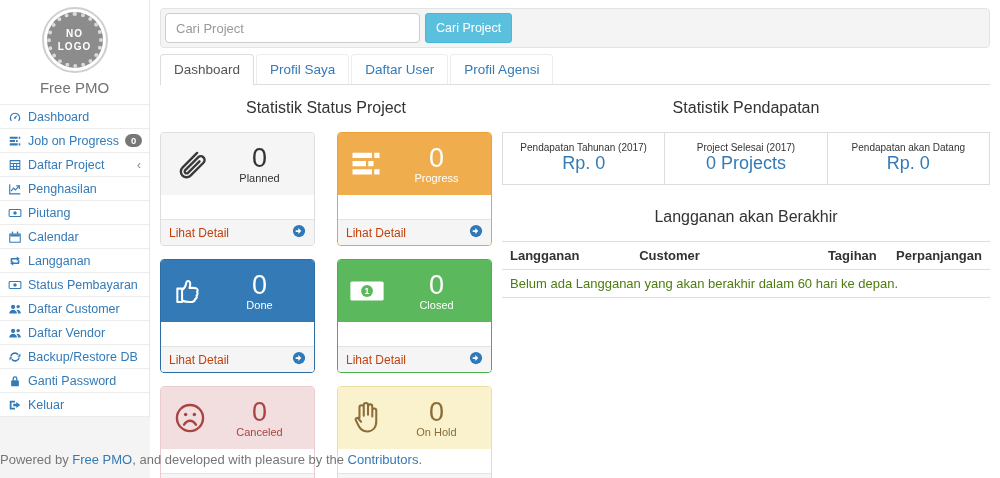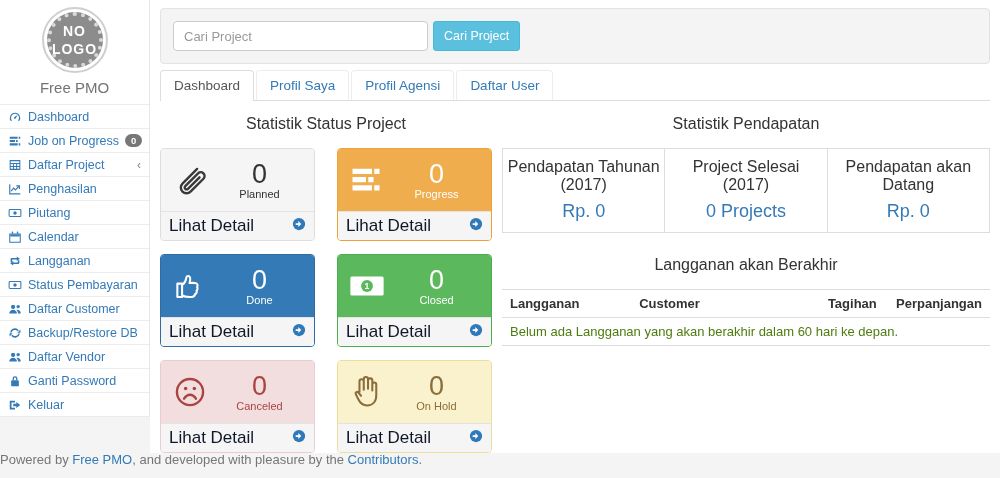--- a/index.html
+++ b/index.html
@@ -9,37 +9,37 @@
 
   .page { display: flex; align-items: flex-start; height: 440px; }
 
   
   .sidebar { width: 150px; background: #fff; border-right: 1px solid #e7e7e7; flex: none; }
   .logo-area { padding: 7px 0 8px; text-align: center; }
   .logo-badge { width: 66px; height: 66px; margin: 0 auto; border: 2px solid #cfcfcf; border-radius: 50%;
                 display: flex; align-items: center; justify-content: center; background: #fff; }
   .logo-inner { width: 56px; height: 56px; border-radius: 50%; background: #8c8c8c; border: 4px dotted #d9d9d9;
                 display: flex; flex-direction: column; align-items: center; justify-content: center;
-                color: #fff; font-size: 14px; font-weight: bold; letter-spacing: 1px; line-height: 1.3; }
+                color: #fff; font-size: 10px; font-weight: bold; letter-spacing: 1px; line-height: 1.3; }
   .brand-name { margin-top: 6px; font-size: 15px; color: #737373; }
 
   .menu { border-top: 1px solid #ececec; }
   .menu-item { display: flex; align-items: center; gap: 6px; padding: 4px 8px; height: 24px;
                font-size: 12.5px; color: #337ab7; border-bottom: 1px solid #ececec; cursor: pointer; }
   .mi-icon { flex: none; width: 14px; height: 14px; display: inline-flex; color: #337ab7; }
   .mi-label { white-space: nowrap; }
   .mi-badge { margin-left: auto; background: #777; color: #fff; border-radius: 10px;
               font-size: 9.5px; font-weight: bold; padding: 2px 6px; line-height: 1; }
   .mi-chevron { margin-left: auto; color: #888; font-size: 12px; line-height: 1; }
 
   
   .main { flex: 1; background: #fff; min-height: 440px; padding: 8px 10px 0; }
 
   .search-well { background: #f4f4f4; border: 1px solid #e3e3e3; border-radius: 4px;
-                 padding: 12px; display: flex; align-items: center; }
+                 padding: 4px; display: flex; align-items: center; }
   .search-input { width: 255px; height: 30px; border: 1px solid #ccc; border-radius: 4px;
                   padding: 0 10px; font-size: 13px; color: #555; background: #fff;
                   font-family: "Liberation Sans", sans-serif; }
   .search-input::placeholder { color: #999; }
   .btn { border-radius: 4px; font-size: 12.5px; color: #fff; cursor: pointer;
          padding: 0 10px; height: 30px; font-family: "Liberation Sans", sans-serif; }
   .btn-info { background: #5bc0de; border: 1px solid #46b8da; margin-left: 5px; border-radius: 3px; }
   .btn-success { background: #5cb85c; border: 1px solid #4cae4c; margin-left: auto; padding: 0 12px; font-size: 13px; }
 
   .tabs { display: flex; border-bottom: 1px solid #ddd; margin-top: 6px; padding-left: 0; }
@@ -55,35 +55,35 @@
   .left-col { width: 332px; flex: none; }
   .cards { display: flex; flex-wrap: wrap; gap: 13px 22px; }
   .card { width: 155px; border: 1px solid #ddd; border-radius: 4px; overflow: hidden; }
   .card-body { height: 62px; display: flex; align-items: center; padding: 0 8px 0 10px; }
   .card-icon { flex: none; width: 42px; display: flex; align-items: center; }
   .card-meta { flex: 1; text-align: center; }
   .card-count { font-size: 27px; line-height: 1.05; }
   .card-label { font-size: 11px; }
   .card-footer { background: #f5f5f5; border-top: 1px solid rgba(0,0,0,0.07); padding: 4px 8px;
                  display: flex; align-items: center; justify-content: space-between;
-                 font-size: 17px; color: #0f172a; cursor: pointer; }
+                 font-size: 12px; color: #c2410c; cursor: pointer; margin-top: 24px; }
 
   .card.planned  .card-body { background: #f5f5f5; color: #333; }
   .card.progress { border-color: #eea236; } .card.progress .card-body { background: #f0ad4e; color: #fff; }
   .card.done     { border-color: #2e6da4; } .card.done     .card-body { background: #337ab7; color: #fff; }
   .card.closed   { border-color: #4cae4c; } .card.closed   .card-body { background: #5cb85c; color: #fff; }
   .card.canceled { border-color: #ebccd1; } .card.canceled .card-body { background: #f2dede; color: #a94442; }
   .card.onhold   { border-color: #ecdf9d; } .card.onhold   .card-body { background: #faf2cc; color: #8a6d3b; }
 
   
   .right-col { flex: 1; }
   .stats-table { display: flex; border: 1px solid #ddd; }
   .stat-cell { flex: 1; text-align: center; padding: 9px 4px 10px; border-left: 1px solid #ddd; }
   .stat-cell:first-child { border-left: none; }
-  .stat-label { font-size: 16px; color: #333; margin-bottom: 7px; }
+  .stat-label { font-size: 10px; color: #333; }
   .stat-value { font-size: 18px; color: #337ab7; }
 
   .subs-title { margin-top: 23px; }
   .subs-table { width: 100%; border-collapse: collapse; font-size: 13px; }
   .subs-table th { text-align: left; font-weight: bold; color: #333; padding: 6px 8px;
                    border-top: 1px solid #ddd; border-bottom: 1px solid #ddd; white-space: nowrap; }
   .subs-table td { color: #4d7c0f; padding: 6px 8px; border-bottom: 1px solid #ddd; }
 
   
   .page-footer { height: 38px; padding-top: 12px; text-align: left; font-size: 13px; color: #767676; background: #f4f4f4; }
@@ -188,40 +188,40 @@
               <path d="M1.4 13.2c0-2.4 2-4.4 4.4-4.4s4.4 2 4.4 4.4z"></path>
               <circle cx="11.6" cy="5.2" r="1.9"></circle>
               <path d="M11.2 8.9c2 .3 3.4 1.9 3.4 4.3h-3.2c0-1.7-.6-3.2-1.7-4.1.4-.2 1-.2 1.5-.2z"></path>
             </svg>
           </span>
         <span class="mi-label">Daftar Customer</span>
       </a>
       <a class="menu-item">
         <span class="mi-icon">
             <svg viewBox="0 0 16 16" width="14" height="14" fill="currentColor">
-              <path d="M13.6 8.6a5.6 5.6 0 0 1-9.9 2.6l1.4-1.1a3.9 3.9 0 0 0 6.8-1.5zM2.4 7.4a5.6 5.6 0 0 1 9.9-2.6L10.9 5.9a3.9 3.9 0 0 0-6.8 1.5z"></path>
-              <path d="M1.8 11.9V8.4h3.5zM14.2 4.1v3.5h-3.5z"></path>
-            </svg>
-          </span>
-        <span class="mi-label">Backup/Restore DB</span>
-      </a>
-      <a class="menu-item">
-        <span class="mi-icon">
-            <svg viewBox="0 0 16 16" width="14" height="14" fill="currentColor">
               <circle cx="5.8" cy="5.6" r="2.4"></circle>
               <path d="M1.4 13.2c0-2.4 2-4.4 4.4-4.4s4.4 2 4.4 4.4z"></path>
               <circle cx="11.6" cy="5.2" r="1.9"></circle>
               <path d="M11.2 8.9c2 .3 3.4 1.9 3.4 4.3h-3.2c0-1.7-.6-3.2-1.7-4.1.4-.2 1-.2 1.5-.2z"></path>
             </svg>
           </span>
         <span class="mi-label">Daftar Vendor</span>
       </a>
       <a class="menu-item">
         <span class="mi-icon">
             <svg viewBox="0 0 16 16" width="14" height="14" fill="currentColor">
+              <path d="M13.6 8.6a5.6 5.6 0 0 1-9.9 2.6l1.4-1.1a3.9 3.9 0 0 0 6.8-1.5zM2.4 7.4a5.6 5.6 0 0 1 9.9-2.6L10.9 5.9a3.9 3.9 0 0 0-6.8 1.5z"></path>
+              <path d="M1.8 11.9V8.4h3.5zM14.2 4.1v3.5h-3.5z"></path>
+            </svg>
+          </span>
+        <span class="mi-label">Backup/Restore DB</span>
+      </a>
+      <a class="menu-item">
+        <span class="mi-icon">
+            <svg viewBox="0 0 16 16" width="14" height="14" fill="currentColor">
               <path d="M5.2 7V5.3a2.8 2.8 0 0 1 5.6 0V7H9.3V5.3a1.3 1.3 0 0 0-2.6 0V7z"></path>
               <rect x="3.6" y="7" width="8.8" height="7" rx="1"></rect>
             </svg>
           </span>
         <span class="mi-label">Ganti Password</span>
       </a>
       <a class="menu-item">
         <span class="mi-icon">
             <svg viewBox="0 0 16 16" width="14" height="14" fill="currentColor">
               <path d="M2 3h6v2H4v6h4v2H2z"></path>
@@ -236,22 +236,22 @@
   <main class="main">
 
     <div class="search-well">
       <input class="search-input" type="text" placeholder="Cari Project" style="">
       <button class="btn btn-info">Cari Project</button>
     </div>
 
     <div class="tabs">
       <a class="tab active">Dashboard</a>
       <a class="tab">Profil Saya</a>
+      <a class="tab">Daftar User</a>
       <a class="tab">Profil Agensi</a>
-      <a class="tab">Daftar User</a>
     </div>
 
     <div class="content">
 
       <section class="left-col">
         <h2 class="section-title">Statistik Status Project</h2>
         <div class="cards">
 
           <div class="card planned">
             <div class="card-body">

